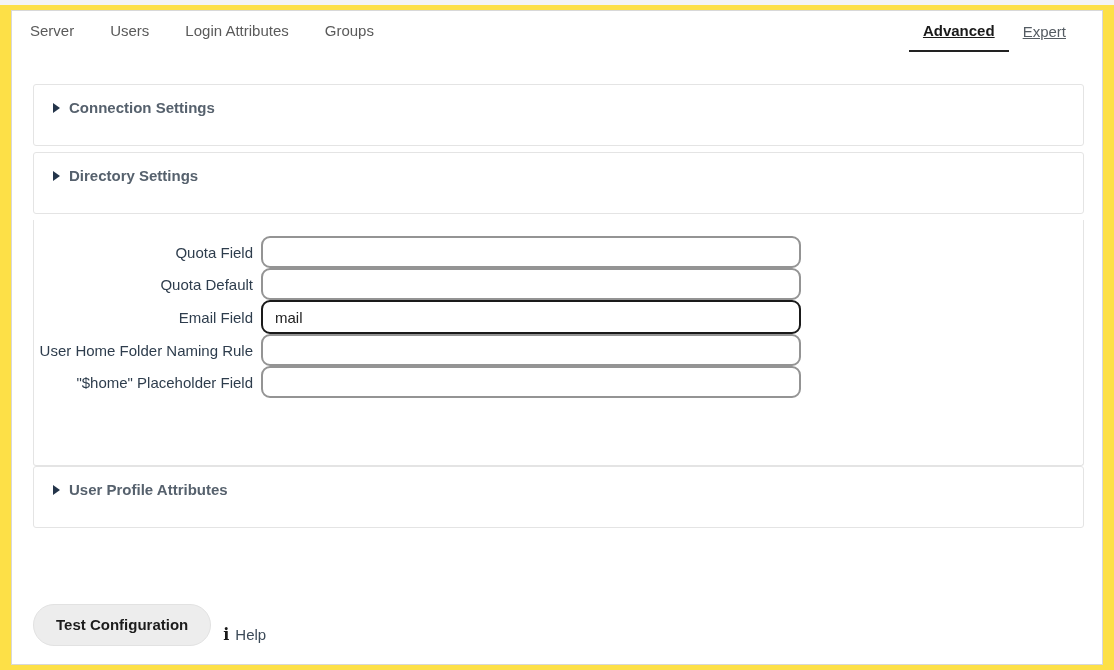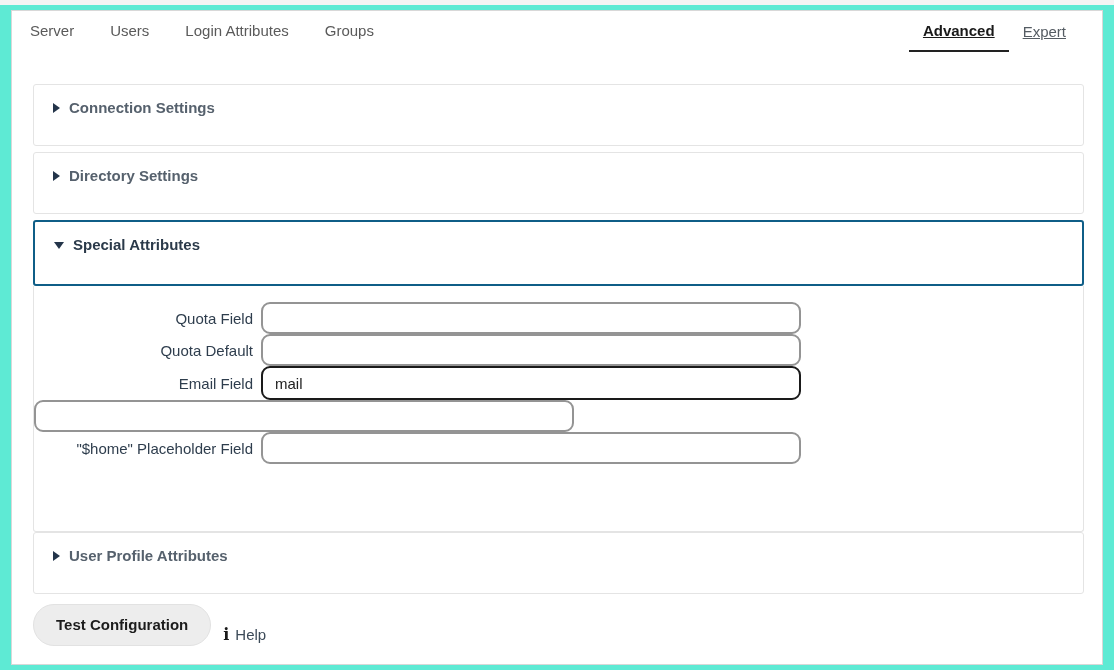--- a/index.html
+++ b/index.html
@@ -12,21 +12,21 @@
     background: #ffffff;
     font-family: "Liberation Sans", sans-serif;
     font-size: 15px;
     color: #222222;
     overflow: hidden;
   }
   #app-root {
     position: relative;
     width: 1114px;
     height: 670px;
-    background: #5eead4;
+    background: #fde047;
   }
   
   .top-band {
     position: absolute;
     top: 0; left: 0;
     width: 1114px;
     height: 5px;
     background: #f4f4f4;
   }
   
@@ -275,45 +275,40 @@
       </div>
     </div>
 
     <div class="panel collapsed">
       <div class="panel-head">
         <span class="caret right"></span>
         <span class="panel-title">Directory Settings</span>
       </div>
     </div>
 
-    <div class="panel active-header">
-      <div class="panel-head">
-        <span class="caret down"></span>
-        <span class="panel-title">Special Attributes</span>
-      </div>
-    </div>
 
     <div class="form-panel">
 
       <div class="form-row">
         <div class="label">Quota Field</div>
         <input class="text-input" type="text" value="" style="">
       </div>
 
       <div class="form-row">
         <div class="label">Quota Default</div>
         <input class="text-input" type="text" value="" style="">
       </div>
 
       <div class="form-row">
         <div class="label">Email Field</div>
         <input class="text-input focused" type="text" value="mail" style="">
       </div>
 
       <div class="form-row">
+        <div class="label two-line">User Home Folder Naming Rule</div>
         <input class="text-input" type="text" value="" style="">
       </div>
 
       <div class="form-row">
         <div class="label">"$home" Placeholder Field</div>
         <input class="text-input" type="text" value="" style="">
       </div>
 
     </div>
 

